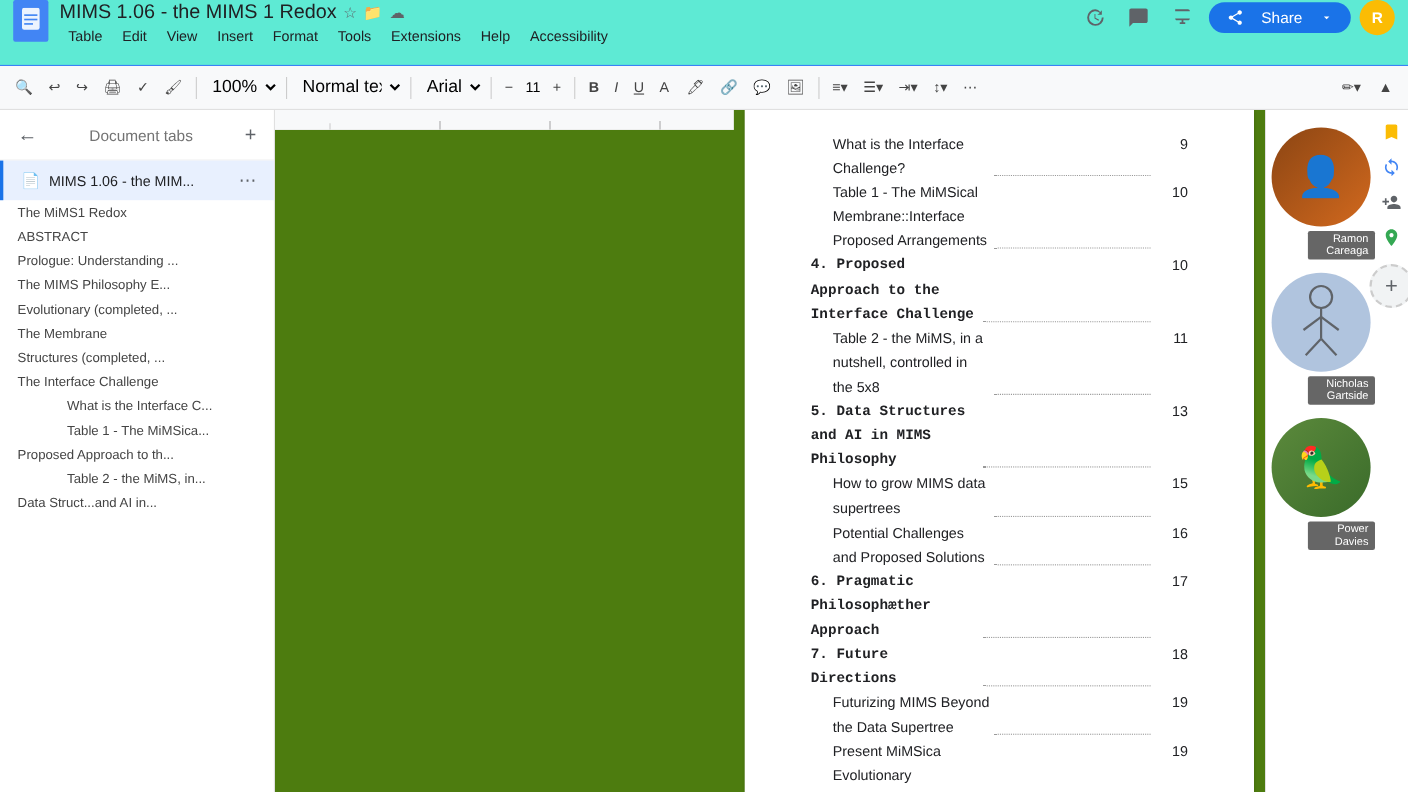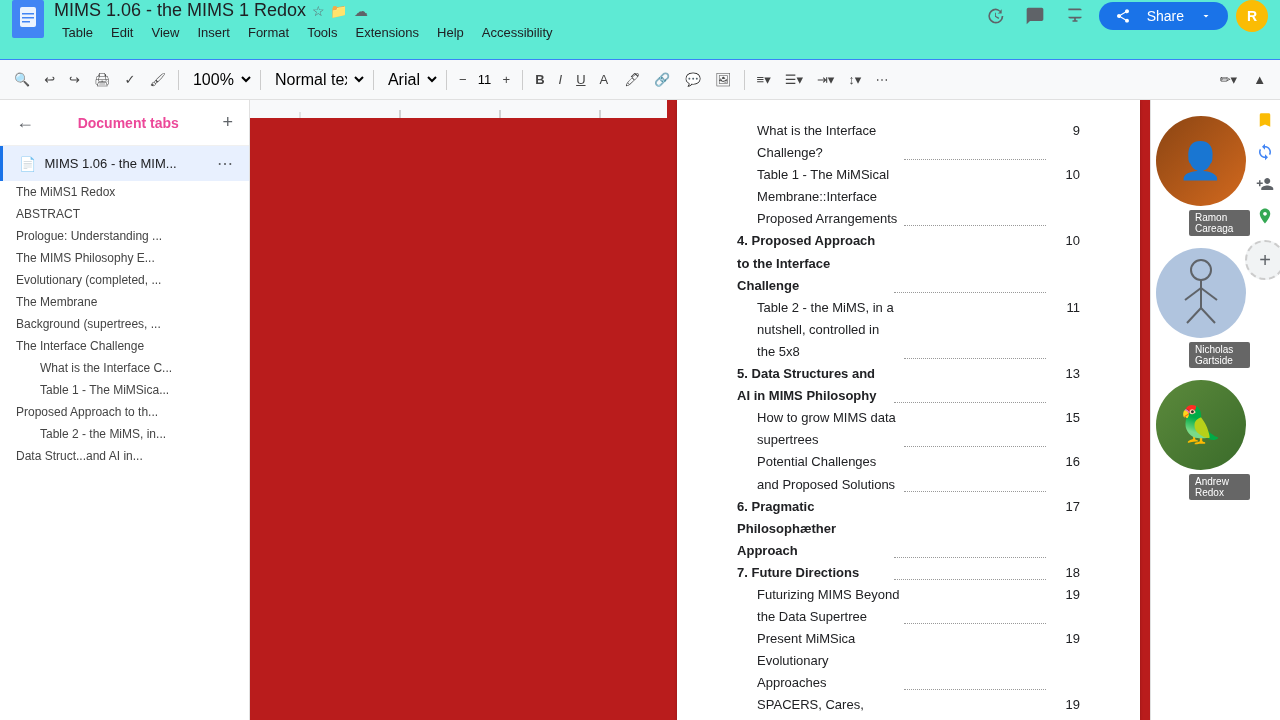--- a/index.html
+++ b/index.html
@@ -87,21 +87,21 @@
       background: #fff;
       border-right: 1px solid #e0e0e0;
       overflow-y: auto;
       flex-shrink: 0;
     }
     .sidebar-header {
       display: flex; align-items: center; justify-content: space-between;
       padding: 12px 16px;
       border-bottom: 1px solid #f0f0f0;
     }
-    .sidebar-title { font-size: 14px; font-weight: 700; color: #ec4899; }
+    .sidebar-title { font-size: 14px; font-weight: 400; color: #737373; }
     .back-btn { color: #5f6368; cursor: pointer; font-size: 18px; }
     .add-tab-btn { color: #5f6368; cursor: pointer; font-size: 18px; }
 
     .sidebar-doc-item {
       display: flex; align-items: center; justify-content: space-between;
       padding: 8px 16px;
       cursor: pointer;
       border-left: 3px solid transparent;
     }
     .sidebar-doc-item.active { background: #e8f0fe; border-left-color: #1a73e8; }
@@ -110,26 +110,26 @@
     .doc-item-more { color: #5f6368; font-size: 16px; }
 
     .outline-item {
       padding: 4px 16px;
       cursor: pointer;
       font-size: 12px;
       color: #444;
       white-space: nowrap; overflow: hidden; text-overflow: ellipsis;
     }
     .outline-item.level2 { }
-    .outline-item.level3 { padding-left: 40px; }
+    .outline-item.level3 { padding-left: 61px; }
 
     
     .doc-area {
       flex: 1;
-      background: #b91c1c;
+      background: #4d7c0f;
       overflow-y: auto;
       position: relative;
       display: flex;
       justify-content: space-between;
     }
     .doc-paper {
       background: #fff;
       width: 860px;
       min-height: 100%;
       padding: 20px 60px;
@@ -152,21 +152,21 @@
     
     .toc-entry {
       display: flex;
       font-size: 13px;
       line-height: 1.7;
       color: #202124;
     }
     .toc-entry .toc-text { flex: 1; }
     .toc-entry .toc-num { min-width: 30px; text-align: right; }
     .toc-dots { flex: 1; border-bottom: 1px dotted #999; margin: 0 4px; position: relative; top: -4px; }
-    .toc-entry.bold .toc-text { font-weight: bold; }
+    .toc-entry.bold .toc-text { font-weight: bold; font-family: Liberation Mono, monospace; }
     .toc-entry.indent1 .toc-text { padding-left: 20px; }
 
     
     .right-panel {
       width: 130px;
       background: #fff;
       border-left: 1px solid #e0e0e0;
       display: flex;
       flex-direction: column;
       align-items: center;
@@ -186,21 +186,21 @@
     .participant {
       display: flex; flex-direction: column; align-items: center; gap: 4px;
       width: 100%;
     }
     .participant-name-tag {
       background: rgba(0,0,0,0.6);
       color: white;
       font-size: 10px;
       padding: 2px 6px;
       border-radius: 2px;
-      text-align: left;
+      text-align: right;
       margin-left: 38px;
     }
     .avatar-small {
       width: 32px; height: 32px;
       border-radius: 50%;
       background: #fbbc04;
       display: flex; align-items: center; justify-content: center;
       font-size: 14px; font-weight: bold; color: white;
     }
 
@@ -359,21 +359,21 @@
       <span class="doc-item-name">MIMS 1.06 - the MIM...</span>
       <span class="doc-item-more">⋯</span>
     </div>
 
     <div class="outline-item level2">The MiMS1 Redox</div>
     <div class="outline-item level2">ABSTRACT</div>
     <div class="outline-item level2">Prologue: Understanding ...</div>
     <div class="outline-item level2">The MIMS Philosophy E...</div>
     <div class="outline-item level2">Evolutionary (completed, ...</div>
     <div class="outline-item level2">The Membrane</div>
-    <div class="outline-item level2">Background (supertrees, ...</div>
+    <div class="outline-item level2">Structures (completed, ...</div>
     <div class="outline-item level2">The Interface Challenge</div>
     <div class="outline-item level3">What is the Interface C...</div>
     <div class="outline-item level3">Table 1 - The MiMSica...</div>
     <div class="outline-item level2">Proposed Approach to th...</div>
     <div class="outline-item level3">Table 2 - the MiMS, in...</div>
     <div class="outline-item level2">Data Struct...and AI in...</div>
   </div>
 
   <div class="doc-area">
     <div style="width:100%; position:sticky; top:0; z-index:5;">
@@ -505,18 +505,18 @@
             <line x1="30" y1="30" x2="46" y2="42" stroke="#5f6368" stroke-width="2"></line>
             <line x1="30" y1="50" x2="16" y2="65" stroke="#5f6368" stroke-width="2"></line>
             <line x1="30" y1="50" x2="44" y2="65" stroke="#5f6368" stroke-width="2"></line>
           </svg>
         </div>
         <div class="participant-name-tag">Nicholas Gartside</div>
       </div>
 
       <div class="participant">
         <div class="bird-avatar">🦜</div>
-        <div class="participant-name-tag">Andrew Redox</div>
+        <div class="participant-name-tag">Power Davies</div>
       </div>
     </div>
   </div>
 
 </div>
 
 </body></html>

